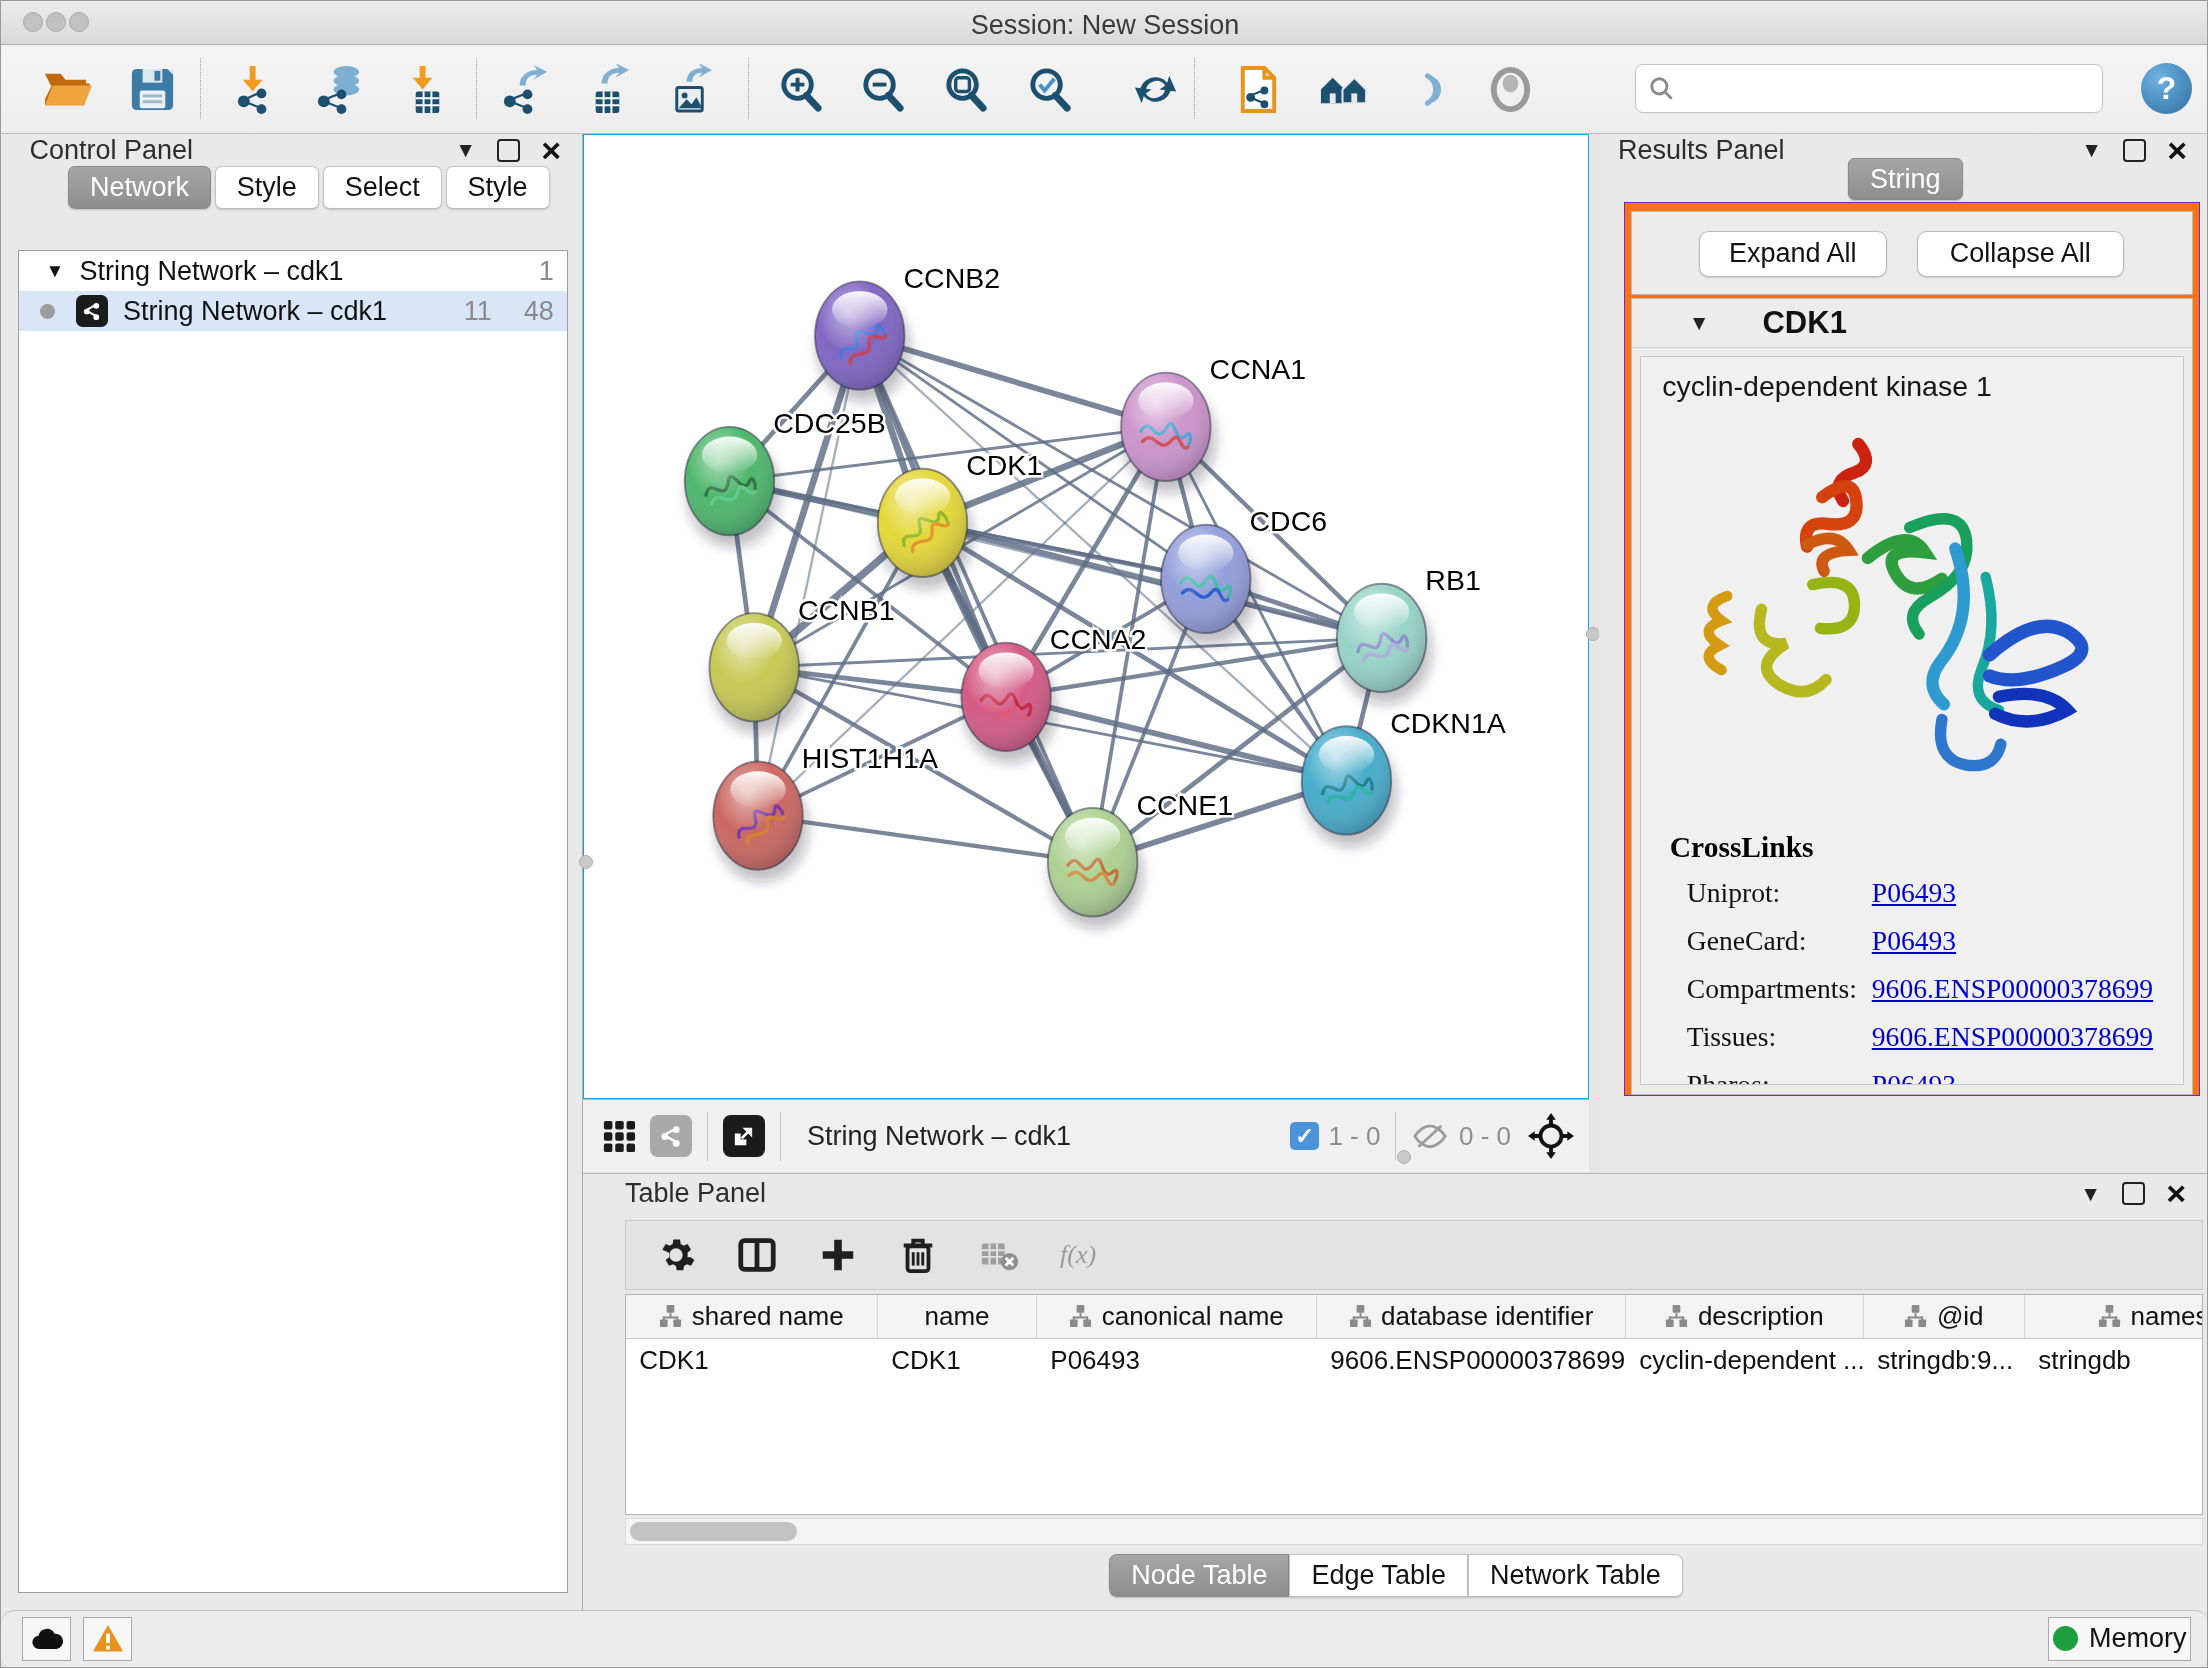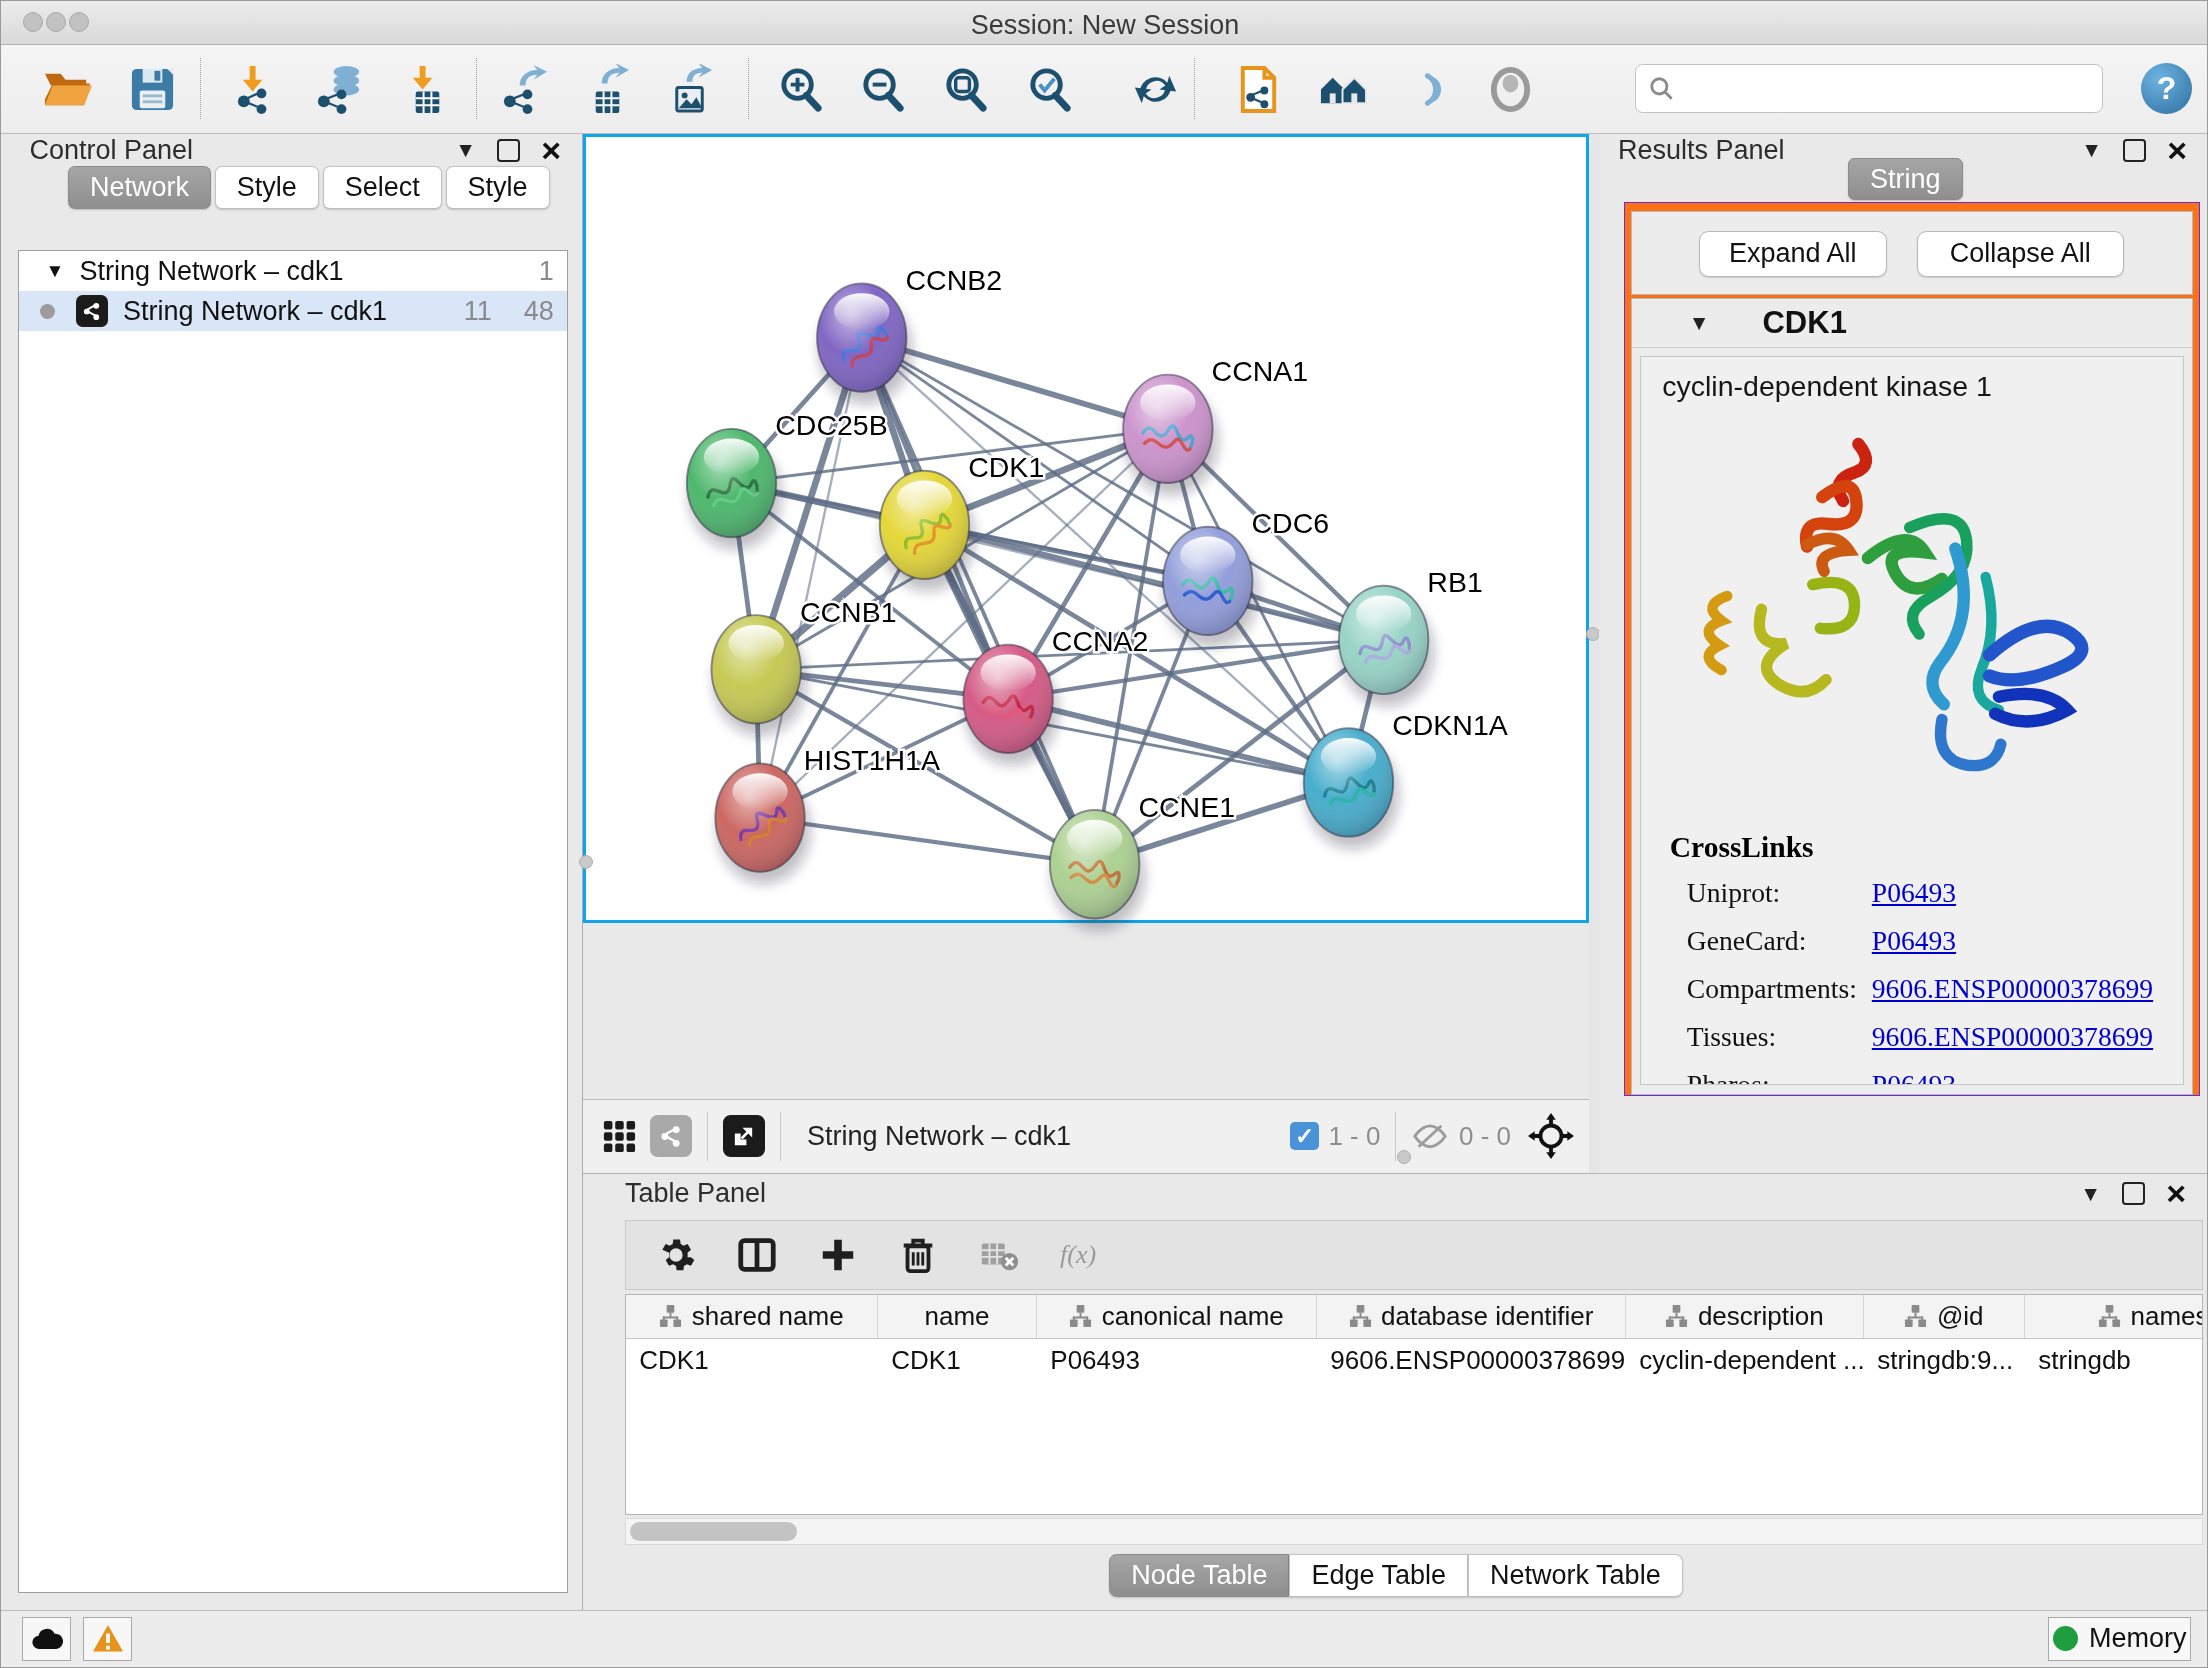--- a/index.html
+++ b/index.html
@@ -43,21 +43,21 @@
   #cp-selrow .mid { flex:1; text-align:center; font-size:27px; color:#1c1c1c; }
   #cp-tree { position:absolute; left:17px; top:116px; width:550px; height:1343px; background:#fff; border:1px solid #9f9f9f; }
   .tree-row { display:flex; align-items:center; height:40px; font-size:27px; color:#111; padding:0 13.3px; }
   .tree-row.selected { background:#d9e6f8; }
   .cnt { color:#8a8a8a; }
   .share-badge { width:32px; height:32px; border-radius:6.7px; background:#1b1b1b; display:flex; align-items:center; justify-content:center; }
   .dot-bullet { width:15px; height:15px; border-radius:50%; background:#9c9c9c; }
 
   
   #network-panel { position:absolute; left:582px; top:133px; width:1006px; height:1039px; background:#e9e9e9; }
-  #net-canvas { position:absolute; left:0; top:0; width:1006px; height:789px; background:#fff; border:3px solid #0ea5e9; }
+  #net-canvas { position:absolute; left:0; top:0; width:1006px; height:965px; background:#fff; border:1px solid #0ea5e9; }
   #net-status { position:absolute; left:0; top:965px; width:1006px; height:73px; background:#f0f0f0;
     border-top:1px solid #bdbdbd; display:flex; align-items:center; padding:0 15px; }
   .ns-sep { width:0; height:49px; border-left:1px solid #c8c8c8; margin:0 15px; }
   .badge { width:42px; height:42px; border-radius:7.6px; display:flex; align-items:center; justify-content:center; }
   #net-name { font-size:27px; color:#222; margin-left:11.4px; }
   .statnum { font-size:26px; color:#8d8d8d; margin-left:9.5px; }
   #sel-check { width:28.5px; height:28.5px; background:#4a93d9; border-radius:4.8px; color:#fff; font-size:23px;
     display:flex; align-items:center; justify-content:center; font-weight:bold; }
   .knob { position:absolute; width:14.3px; height:14.3px; border-radius:50%; background:#c9c9c9; border:1px solid #aeaeae; }
   .nlabel { font-size:30px; fill:#000; paint-order:stroke; stroke:#ffffff; stroke-width:5px; font-family:"Liberation Sans",sans-serif; }
@@ -93,21 +93,21 @@
   #trow { display:flex; height:40px; }
   .td { font-size:26px; color:#111; padding:5.7px 0 0 13.3px; overflow:hidden; white-space:nowrap; }
   #tp-hscroll { position:absolute; left:42px; top:344px; right:5.7px; height:27px; background:#f4f4f4; border:1px solid #d9d9d9; }
   #tp-hthumb { position:absolute; left:3.8px; top:2.9px; width:167px; height:19px; background:#c3c3c3; border-radius:9.5px; }
   #tp-tabs { position:absolute; left:0; right:0; top:380px; display:flex; justify-content:center; }
   #tp-tabs .tab { border-radius:0; }
   #tp-tabs .tab:first-child { border-radius:7.6px 0 0 7.6px; }
   #tp-tabs .tab:last-child { border-radius:0 7.6px 7.6px 0; }
 
   
-  #statusbar { position:absolute; left:0; top:1609px; width:2208px; height:59px; background:#ececec; border-top:1px solid #bdbdbd; }
+  #statusbar { position:absolute; left:0; top:1609px; width:2208px; height:59px; background:#ececec; border-top:1px solid #bdbdbd;border-radius:15px; }
   .sb-btn { position:absolute; top:5.7px; height:44px; background:#f7f7f7; border:1.9px solid #a9a9a9; display:flex; align-items:center; justify-content:center; }
   #memory-btn { left:2047px; width:143px; gap:11.4px; font-size:27px; color:#111; }
   #mem-dot { width:25px; height:25px; border-radius:50%; background:#1e9e3e; }
 </style>
 </head>
 <body>
 
 <div id="app">
 
   <div id="titlebar">

